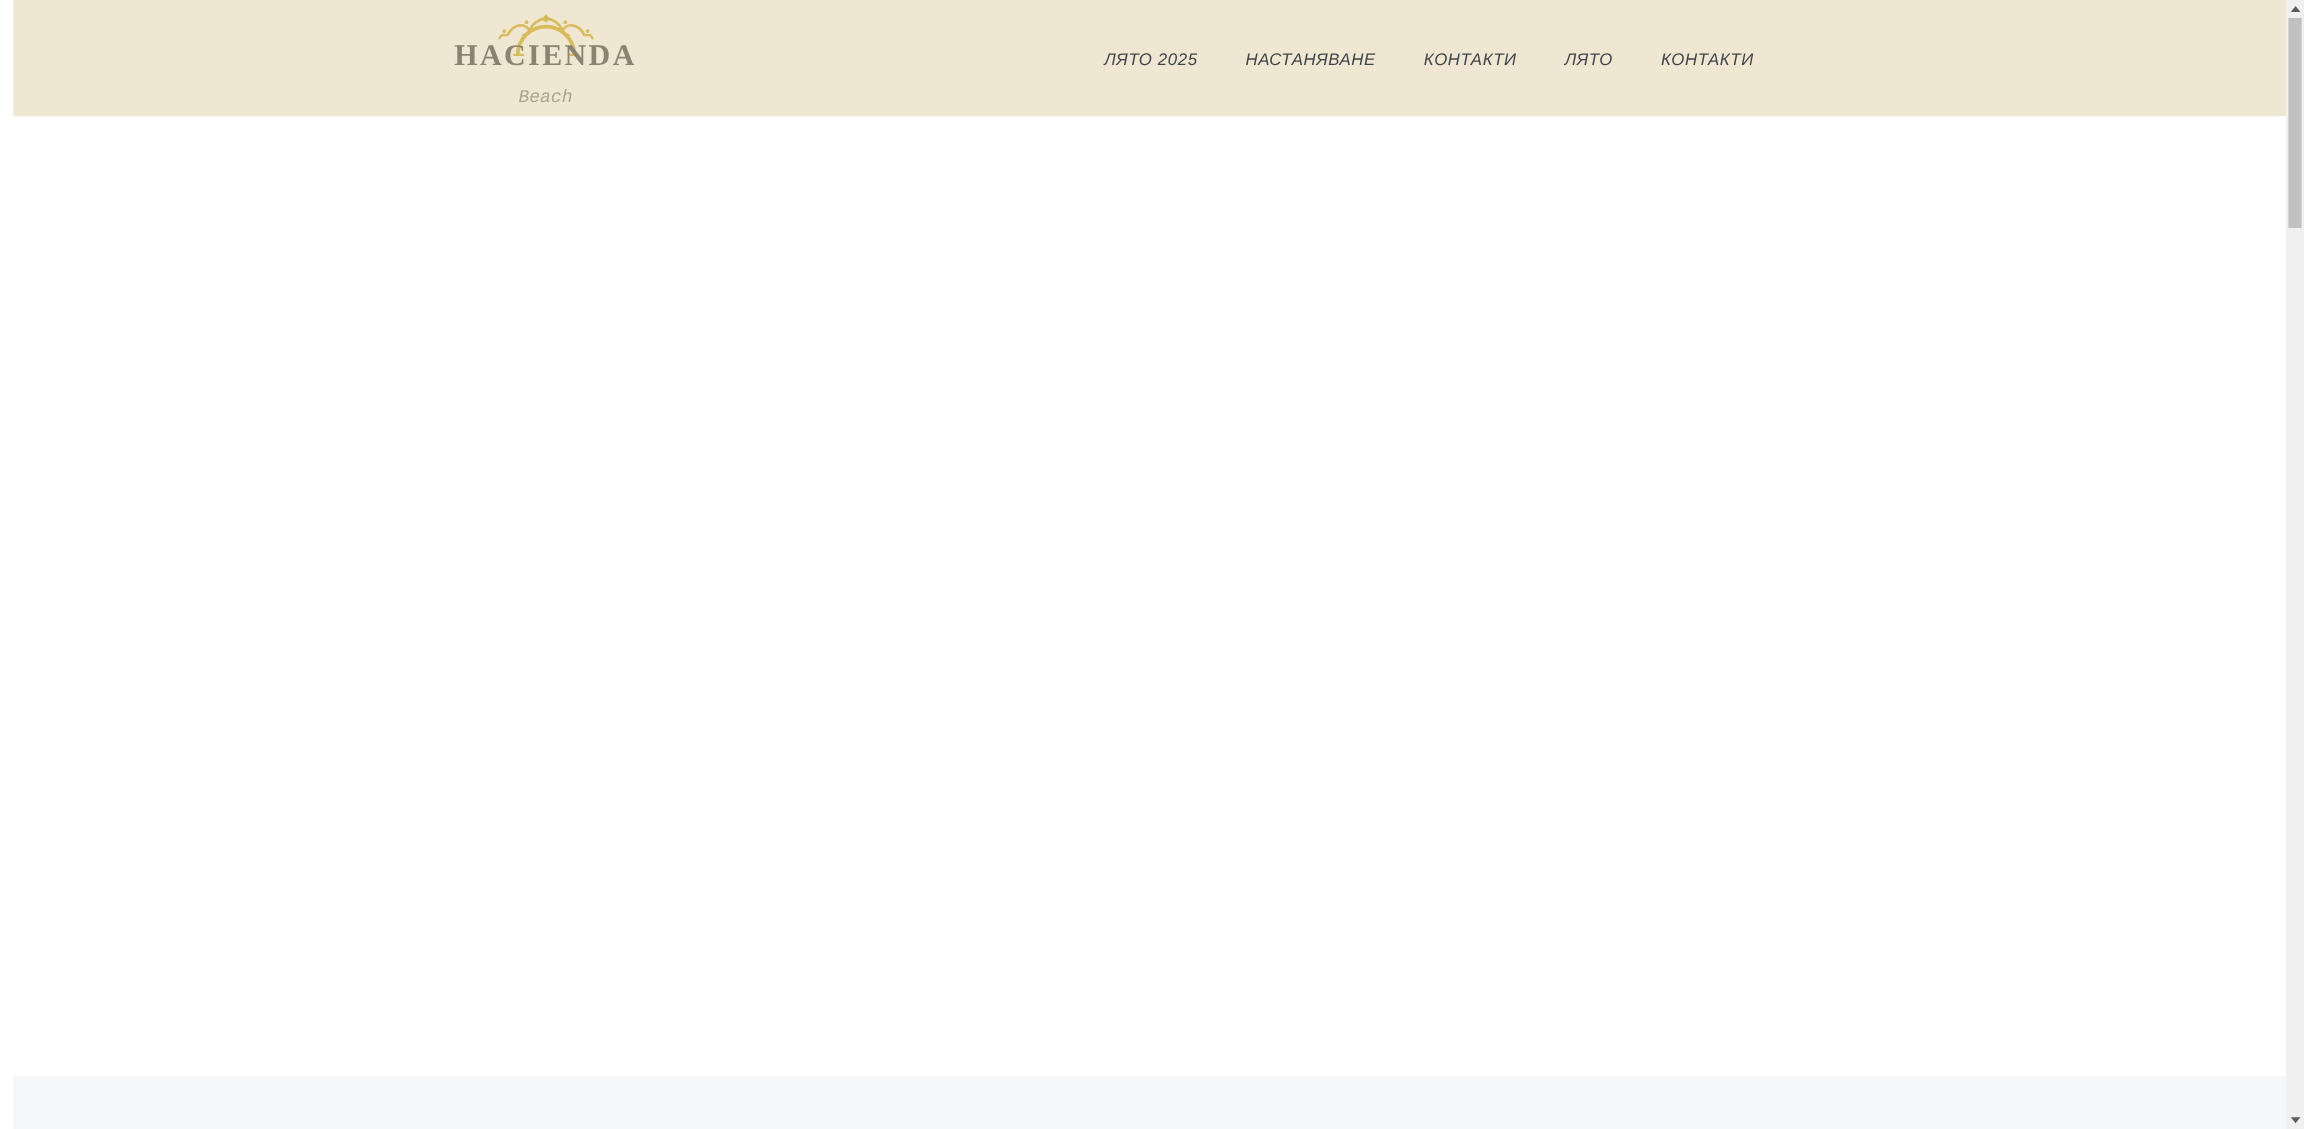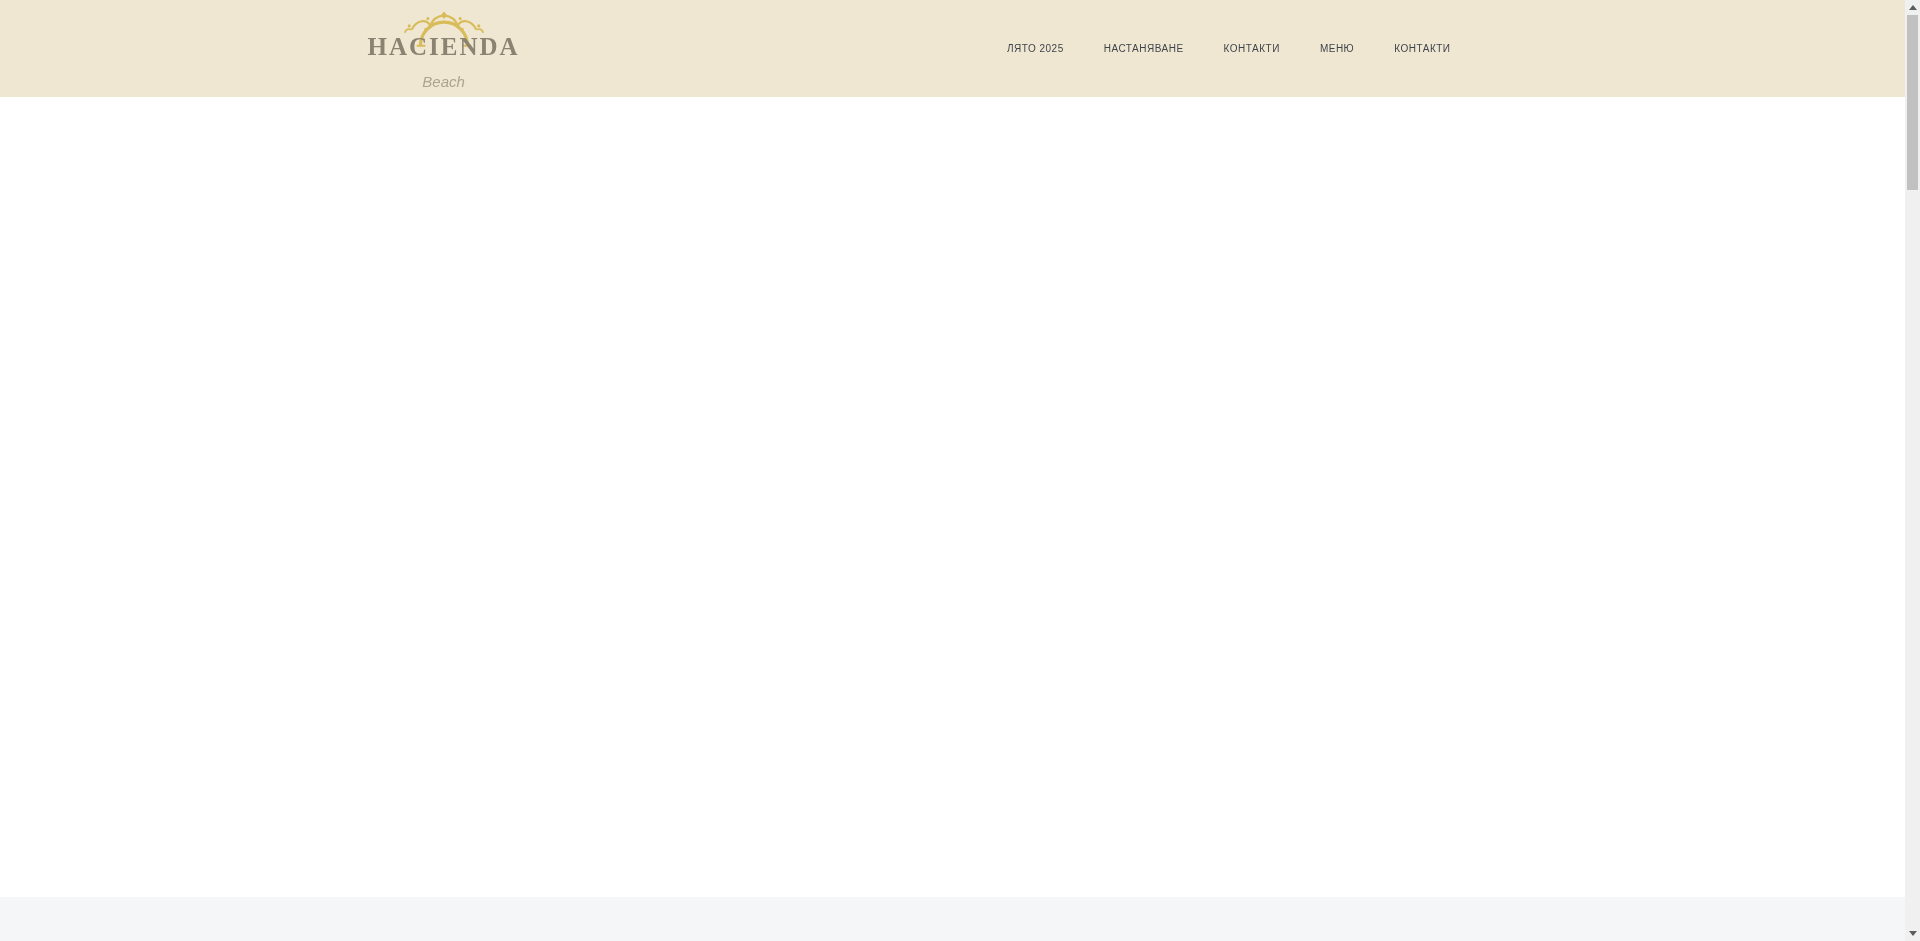--- a/index.html
+++ b/index.html
@@ -16,21 +16,21 @@
   * { box-sizing: border-box; }
   html, body {
     margin: 0; padding: 0;
     width: 1920px; height: 941px;
     overflow: hidden;
     font-family: "Liberation Sans", "DejaVu Sans", sans-serif;
     background: #fff;
   }
   .page { position: relative; width: 1920px; height: 941px; }
   .viewport {
-    position: absolute; left: 0; top: 0;
+    position: absolute; left: 11px; top: 0;
     width: 1905px; height: 941px;
     display: flex; flex-direction: column;
   }
 
   
   .site-header {
     height: 97px; flex: 0 0 97px;
     background: var(--header-bg, #F0E7D2);
   }
   .header-inner {
@@ -53,41 +53,42 @@
   .logo-title {
     position: relative; z-index: 1;
     font-family: "Liberation Serif", "DejaVu Serif", serif;
     font-size: 25px; font-weight: 600;
     letter-spacing: 2px;
     color: var(--logo-text, #8C8271);
     line-height: 1;
   }
   .logo-subtitle {
     position: relative; z-index: 1;
-    font-family: Liberation Sans, sans-serif;
+    font-family: Liberation Mono, monospace;
     font-style: italic;
     font-size: 15px;
     color: var(--logo-subtext, #ADA490);
     margin-top: 15px;
     line-height: 1.1;
   }
 
   .main-nav {
     display: flex; align-items: center;
     padding-right: 67px;
   }
   .nav-item {
     display: block;
     padding: 10px 20px;
-    font-size: 10px;
+    font-size: 14px;
     letter-spacing: 0.5px;
     color: var(--nav-text, #3F444B);
     text-decoration: none;
     white-space: nowrap;
     cursor: pointer;
+    font-style: italic;
   }
 
   
   .main-content { flex: 1 1 auto; background: #FFFFFF; }
   .site-footer {
     flex: 0 0 44px; height: 44px;
     background: var(--footer-bg, #F5F6F8);
   }
 
   
@@ -150,21 +151,21 @@
             <circle cx="126" cy="24" r="2.5" fill="#D8BC5A"></circle>
           </svg>
           <span class="logo-title">HACIENDA</span>
           <span class="logo-subtitle">Beach</span>
         </a>
 
         <nav class="main-nav">
           <a class="nav-item">ЛЯТО 2025</a>
           <a class="nav-item">НАСТАНЯВАНЕ</a>
           <a class="nav-item">КОНТАКТИ</a>
-          <a class="nav-item">МЕНЮ</a>
+          <a class="nav-item">ЛЯТО</a>
           <a class="nav-item">КОНТАКТИ</a>
         </nav>
 
       </div>
     </header>
 
     <main class="main-content"></main>
 
     <footer class="site-footer"></footer>
 

